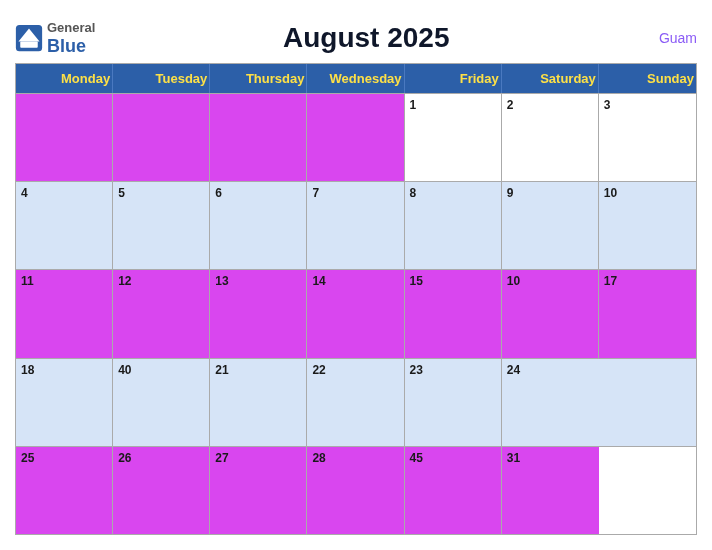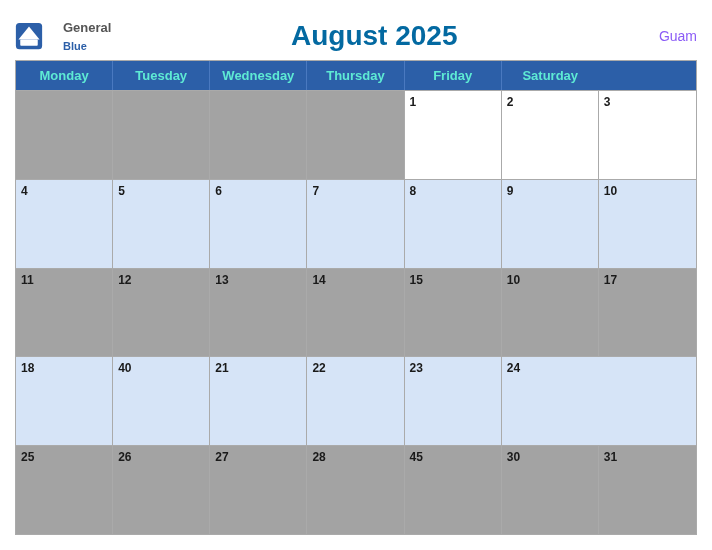--- a/index.html
+++ b/index.html
@@ -16,44 +16,44 @@
     .header {
       display: flex;
       align-items: center;
       justify-content: space-between;
       padding: 8px 0 6px 0;
     }
 
     .logo {
       display: flex;
       align-items: center;
-      gap: 20px;
+      gap: 4px;
     }
 
     .logo-text-general {
       font-size: 13px;
       color: #555;
       font-weight: bold;
     }
 
     .logo-text-blue {
-      font-size: 11px;
+      font-size: 18px;
       color: #2c5fa8;
       font-weight: bold;
     }
 
     .logo-icon {
       width: 28px;
       height: 28px;
     }
 
     .title {
       font-size: 28px;
       font-weight: bold;
-      color: #0369a1;
+      color: #0f172a;
       text-align: center;
       flex: 1;
     }
 
     .region {
       font-size: 14px;
       color: #8b5cf6;
       font-weight: normal;
       min-width: 60px;
       text-align: right;
@@ -66,24 +66,24 @@
       border: 1px solid #aaa;
     }
 
     .cal-header-row {
       display: grid;
       grid-template-columns: repeat(7, 1fr);
       background-color: #2c5fa8;
     }
 
     .cal-header-cell {
-      color: #5eead4;
+      color: #fde047;
       font-size: 13px;
       font-weight: bold;
-      text-align: center;
+      text-align: right;
       padding: 7px 2px;
       border-right: 1px solid #4a79c0;
     }
 
     .cal-header-cell:last-child {
       border-right: none;
     }
 
     .cal-body {
       flex: 1;
@@ -95,21 +95,21 @@
       display: grid;
       grid-template-columns: repeat(7, 1fr);
       flex: 1;
       border-top: 1px solid #aaa;
     }
 
     .cal-cell {
       border-right: 1px solid #aaa;
       padding: 4px 5px;
       position: relative;
-      background: #a3a3a3;
+      background: #d946ef;
     }
 
     .cal-cell:last-child {
       border-right: none;
     }
 
     .cal-cell.has-date {
       background: #fff;
     }
 
@@ -144,24 +144,25 @@
     </div>
   </div>
   <div class="title">August 2025</div>
   <div class="region">Guam</div>
 </div>
 
 <div class="calendar">
   <div class="cal-header-row">
     <div class="cal-header-cell">Monday</div>
     <div class="cal-header-cell">Tuesday</div>
+    <div class="cal-header-cell">Thursday</div>
     <div class="cal-header-cell">Wednesday</div>
-    <div class="cal-header-cell">Thursday</div>
     <div class="cal-header-cell">Friday</div>
     <div class="cal-header-cell">Saturday</div>
+    <div class="cal-header-cell">Sunday</div>
   </div>
 
   <div class="cal-body">
 
     <div class="cal-week">
       <div class="cal-cell">
           <span class="day-num"></span>
         </div>
       <div class="cal-cell">
           <span class="day-num"></span>
@@ -262,20 +263,17 @@
       <div class="cal-cell">
           <span class="day-num">27</span>
         </div>
       <div class="cal-cell">
           <span class="day-num">28</span>
         </div>
       <div class="cal-cell">
           <span class="day-num">45</span>
         </div>
       <div class="cal-cell">
-          <span class="day-num">30</span>
-        </div>
-      <div class="cal-cell">
           <span class="day-num">31</span>
         </div>
     </div>
   </div>
 </div>
 
 </body></html>

